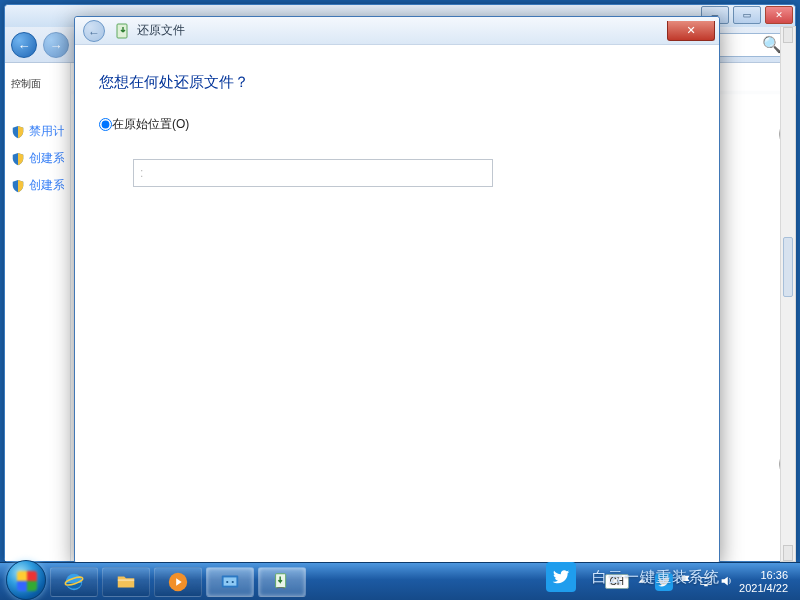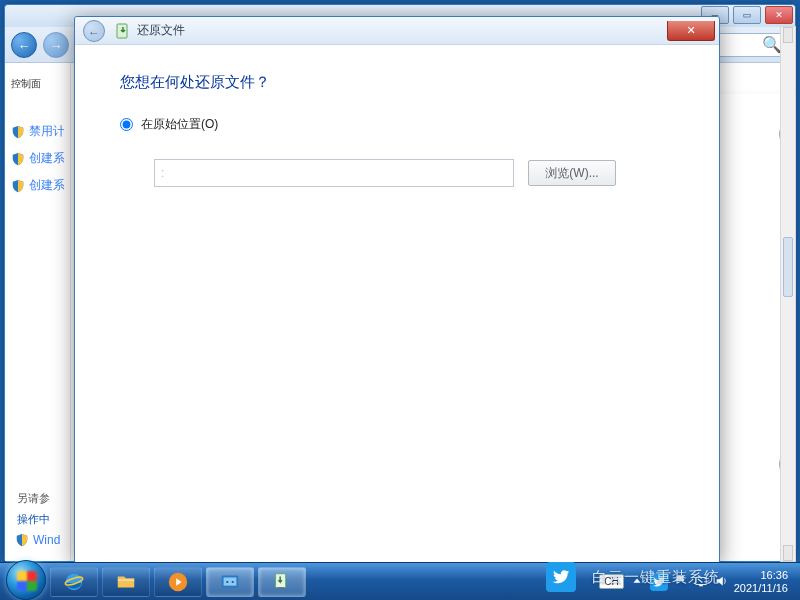--- a/index.html
+++ b/index.html
@@ -76,23 +76,23 @@
   padding:0 0 0 8px;border-bottom:1px solid #c7d6e8;border-radius:3px 3px 0 0;
 }
 .dlg-title{display:flex;align-items:center;gap:6px;font-size:12px;color:#2d3e50;}
 .dlg-back{width:22px;height:22px;border-radius:50%;background:radial-gradient(circle at 30% 30%,#cfe0f4,#a7c4e4);border:1px solid #6a97c8;display:flex;align-items:center;justify-content:center;color:#4a6f99;font-size:12px;margin-right:4px;}
 .dlg-fileicon{width:16px;height:16px;display:inline-block;}
 .dlg-close{
   width:48px;height:20px;margin-right:4px;border-radius:0 0 3px 3px;
   background:linear-gradient(180deg,#e58a7c,#c0392b);border:1px solid #8f2a1e;border-top:none;
   color:#fff;display:flex;align-items:center;justify-content:center;font-size:11px;
 }
-.dlg-body{padding:28px 24px;margin-left:21px;}
+.dlg-body{padding:28px 24px;}
 .dlg-heading{color:#003399;font-size:15px;margin-bottom:24px;}
-.radio-row{display:flex;align-items:center;gap:8px;font-size:12px;color:#222;margin-bottom:26px;}
+.radio-row{display:flex;align-items:center;font-size:12px;color:#222;margin-bottom:26px;}
 .radio-row input{width:13px;height:13px;}
 .path-row{display:flex;align-items:center;gap:14px;margin-left:34px;margin-top:12px;}
 .path-input{width:360px;height:28px;border:1px solid #c0c7d0;background:#fff;font-size:12px;padding:0 6px;}
 .path-input::placeholder{color:#bbb;}
 .browse-btn{width:88px;height:26px;border:1px solid #b5b9bf;background:linear-gradient(180deg,#fafbfc,#e9ecef);font-size:12px;color:#5b5f64;border-radius:2px;}
 
 
 .taskbar{
   position:absolute;left:0;right:0;bottom:0;height:38px;
   background:linear-gradient(180deg,#4d97df,#1c5aa3 45%,#154a89);
@@ -153,31 +153,20 @@
             </svg></span>
         <span>创建系</span>
       </div>
       <div class="sb-link">
         <span class="shield"><svg viewBox="0 0 16 16">
               <path fill="#2b78c4" d="M8 1l6 2v4c0 4-3 7-6 8-3-1-6-4-6-8V3z"></path>
               <path fill="#f6c33c" d="M8 1v14c3-1 6-4 6-8V3z"></path>
             </svg></span>
         <span>创建系</span>
       </div>
-      <div class="sb-footer">
-        <div>另请参</div>
-        <div class="lnk">操作中</div>
-        <div class="sb-link" style="margin:6px 0 0 -2px">
-          <span class="shield"><svg viewBox="0 0 16 16">
-                <path fill="#2b78c4" d="M8 1l6 2v4c0 4-3 7-6 8-3-1-6-4-6-8V3z"></path>
-                <path fill="#f6c33c" d="M8 1v14c3-1 6-4 6-8V3z"></path>
-              </svg></span>
-          <span>Wind</span>
-        </div>
-      </div>
     </div>
     <div class="content">
       <div class="blurbar">■■■ ■■■■■</div>
       <div class="right-hint"></div>
       <div class="right-hint b2"></div>
     </div>
   </div>
 </div>
 
 <div class="scrollbar-v">
@@ -202,21 +191,20 @@
     <div class="dlg-heading">您想在何处还原文件？</div>
 
     <label class="radio-row">
       <input type="radio" name="loc" checked="" style="">
       <span>在原始位置(O)</span>
     </label>
 
 
     <div class="path-row">
       <input class="path-input" placeholder=":" style="">
-      <button class="browse-btn">浏览(W)...</button>
     </div>
   </div>
 </div>
 
 <div class="watermark">
   <span class="wm-badge">
     <svg viewBox="0 0 24 24" width="20" height="20">
         <path fill="#fff" d="M22 5.8c-.7.3-1.5.5-2.3.6.8-.5 1.5-1.3 1.8-2.2-.8.5-1.7.8-2.6 1C18 4.3 17 3.8 15.8 3.8c-2.2 0-4 1.8-4 4 0 .3 0 .6.1.9C8.6 8.5 5.7 7 3.7 4.5c-.3.6-.5 1.3-.5 2 0 1.4.7 2.6 1.8 3.3-.7 0-1.3-.2-1.8-.5v.1c0 1.9 1.4 3.6 3.2 3.9-.3.1-.7.1-1 .1l-.8-.1c.5 1.6 2 2.8 3.8 2.8-1.4 1.1-3.1 1.7-5 1.7H2c1.8 1.2 4 1.8 6.3 1.8 7.5 0 11.7-6.3 11.7-11.7v-.5c.8-.6 1.5-1.3 2-2.1z"></path>
       </svg>
   </span>
@@ -276,16 +264,16 @@
     <span><svg viewBox="0 0 16 16">
           <rect x="2" y="4" width="12" height="8" fill="none" stroke="#fff"></rect>
           <rect x="6" y="12" width="4" height="2" fill="#fff"></rect>
         </svg></span>
     <span><svg viewBox="0 0 16 16">
           <path fill="#fff" d="M3 6h3l4-3v10l-4-3H3z"></path>
           <path stroke="#fff" fill="none" d="M12 5c1 1 1 5 0 6"></path>
         </svg></span>
     <div class="clock">
       <div>16:36</div>
-      <div>2021/11/16</div>
+      <div>2021/4/22</div>
     </div>
   </div>
 </div>
 
 </body></html>

